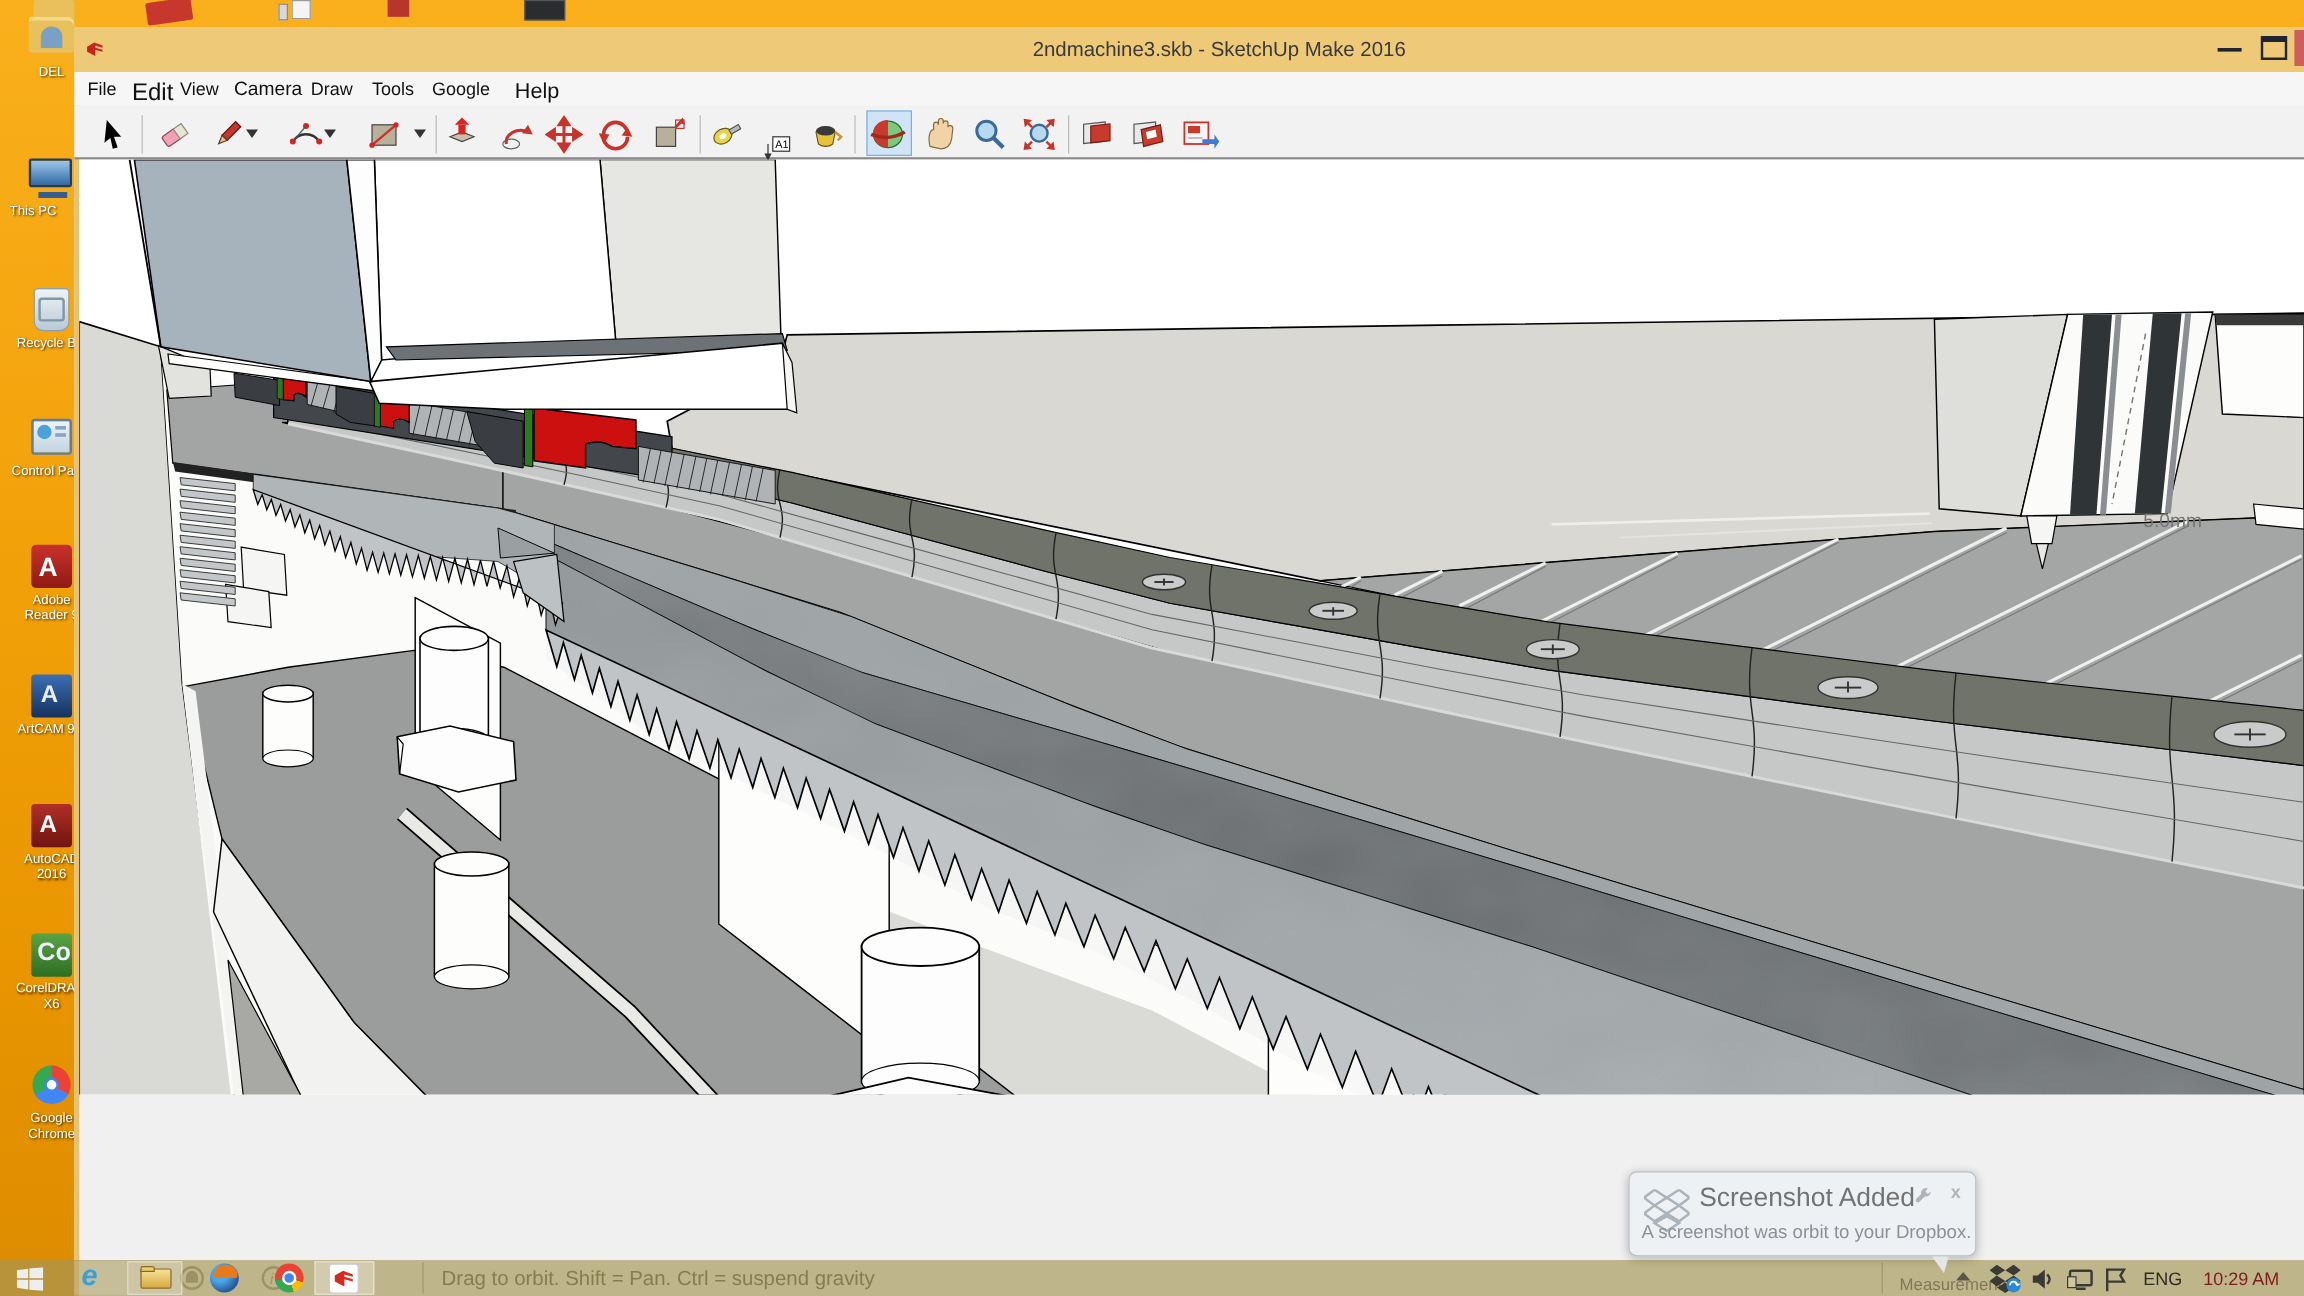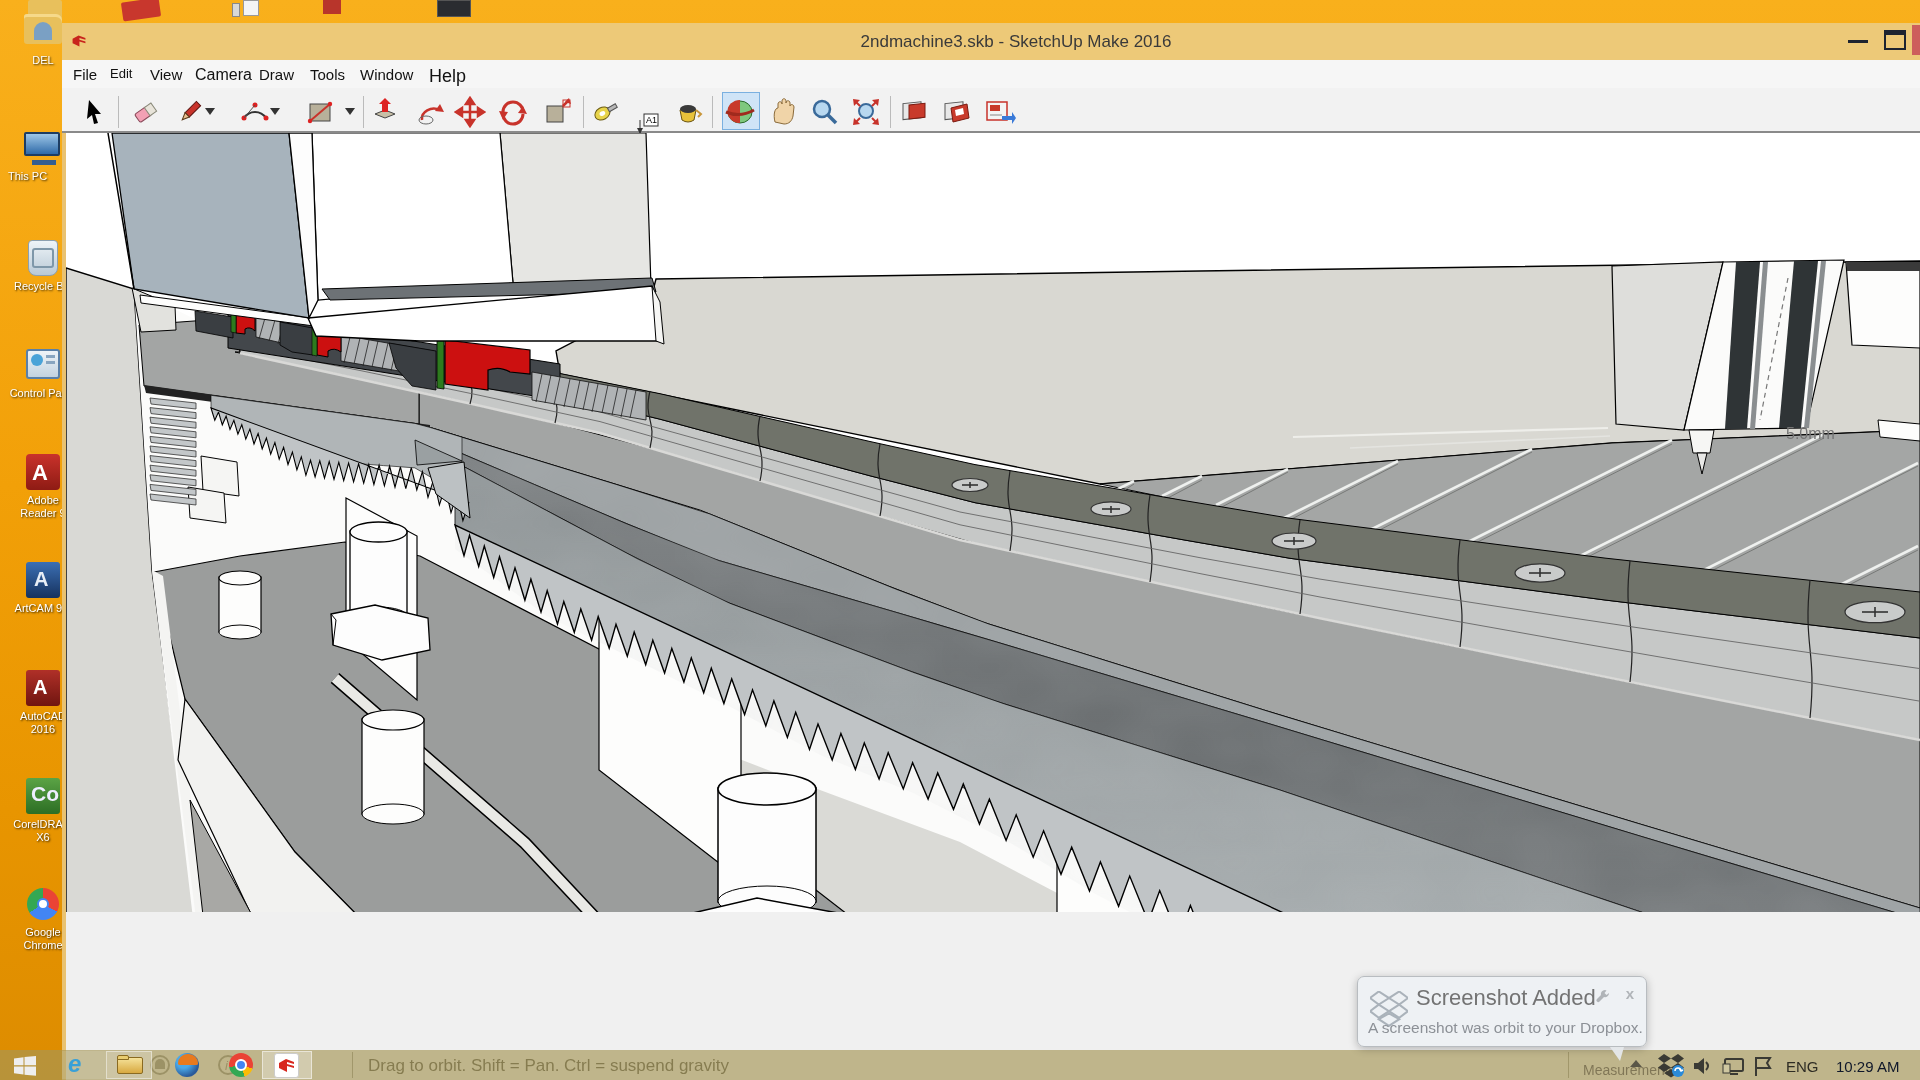--- a/index.html
+++ b/index.html
@@ -84,26 +84,26 @@
   <div style="position:absolute;left:0;top:0;width:1858px;height:37px;background:#edc978"></div>
   <svg style="position:absolute;left:8px;top:9px" width="18" height="18" viewBox="0 0 21 21">
       <path d="M3 13 L3 8 L10 4 L18 7 L18 9 L11 7 L11 9 L18 11 L18 13 L11 11 L11 17 Z" fill="#c8241c"></path>
     </svg>
   <div style="position:absolute;left:25px;top:9px;width:1858px;text-align:center;font-size:17px;color:#3a3a3a">2ndmachine3.skb - SketchUp Make 2016</div>
   <div style="position:absolute;left:1786px;top:17px;width:20px;height:3px;background:#1e2430"></div>
   <div style="position:absolute;left:1822px;top:7px;width:22px;height:20px;border:2px solid #1e2430;border-top:5px solid #1e2430"></div>
   <div style="position:absolute;left:1850px;top:2px;width:8px;height:30px;background:#cd5e5c"></div>
   <div style="position:absolute;left:0;top:37px;width:1858px;height:28px;background:#f6f6f6"></div>
   <div style="position:absolute;left:11px;top:43px;font-size:15px;color:#111">File</div>
-    <div style="position:absolute;left:48px;top:43px;font-size:13px;color:#111">Edit</div>
+    <div style="position:absolute;left:48px;top:43px;font-size:20px;color:#111">Edit</div>
     <div style="position:absolute;left:88px;top:43px;font-size:15px;color:#111">View</div>
     <div style="position:absolute;left:133px;top:43px;font-size:16px;color:#111">Camera</div>
     <div style="position:absolute;left:197px;top:43px;font-size:15px;color:#111">Draw</div>
     <div style="position:absolute;left:248px;top:43px;font-size:15px;color:#111">Tools</div>
-    <div style="position:absolute;left:298px;top:43px;font-size:15px;color:#111">Window</div>
+    <div style="position:absolute;left:298px;top:43px;font-size:15px;color:#111">Google</div>
     <div style="position:absolute;left:367px;top:43px;font-size:18px;color:#111">Help</div>
   <div style="position:absolute;left:0;top:65px;width:1858px;height:45px;background:#f2f2f2;border-bottom:2px solid #8a8a8a"></div>
 </div>
 <div style="position:absolute;left:79px;top:96px;width:32px;height:32px"><svg width="32" height="32" viewBox="0 0 32 32">
       <path d="M10 4 L22 18 L16 18 L19 27 L15 28 L13 19 L8 23 Z" fill="#000"></path>
     </svg></div>
 <div style="position:absolute;left:118px;top:96px;width:1px;height:32px;background:#bbb"></div>
 <div style="position:absolute;left:129px;top:96px;width:32px;height:32px"><svg width="32" height="32" viewBox="0 0 32 32">
       <g transform="rotate(-35 16 16)">
         <rect x="6" y="12" width="14" height="10" rx="2" fill="#f2a0b4" stroke="#8a4a5a"></rect>
@@ -480,21 +480,21 @@
   </svg>
 <svg style="position:absolute;left:1722px;top:1056px" width="24" height="20" viewBox="0 0 24 20">
     <rect x="3" y="3" width="18" height="12" rx="1.5" fill="none" stroke="#3a3a34" stroke-width="2"></rect>
     <line x1="8" y1="18" x2="16" y2="18" stroke="#3a3a34" stroke-width="2"></line>
     <rect x="1" y="8" width="7" height="9" fill="#cfc7a0" stroke="#3a3a34"></rect>
   </svg>
 <svg style="position:absolute;left:1752px;top:1055px" width="22" height="22" viewBox="0 0 22 22">
     <path d="M4 2 L4 21 M4 3 L18 3 L15 8 L18 13 L4 13" stroke="#3a3a34" stroke-width="2" fill="none"></path>
   </svg>
 <div style="position:absolute;left:1786px;top:1058px;font-size:15px;color:#2e2c24">ENG</div>
-<div style="position:absolute;left:1836px;top:1058px;font-size:15px;color:#0f172a">10:29 AM</div>
+<div style="position:absolute;left:1836px;top:1058px;font-size:15px;color:#7f1d1d">10:29 AM</div>
 
 <div style="position:absolute;left:1357px;top:976px;width:290px;height:71px;background:rgba(237,240,243,0.94);border:1px solid #b8bcc0;border-radius:7px;box-shadow:0 2px 8px rgba(0,0,0,0.25)">
 <svg style="position:absolute;left:12px;top:14px" width="38" height="36" viewBox="0 0 26 24">
       <g fill="none" stroke="#aab2ba" stroke-width="1.4">
         <polygon points="6,0 13,4.5 6,9 0,4.5"></polygon>
         <polygon points="20,0 26,4.5 20,9 13,4.5"></polygon>
         <polygon points="6,9 13,13.5 6,18 0,13.5"></polygon>
         <polygon points="20,9 26,13.5 20,18 13,13.5"></polygon>
         <polygon points="6,19 13,15 20,19 13,23.5"></polygon>
       </g>

